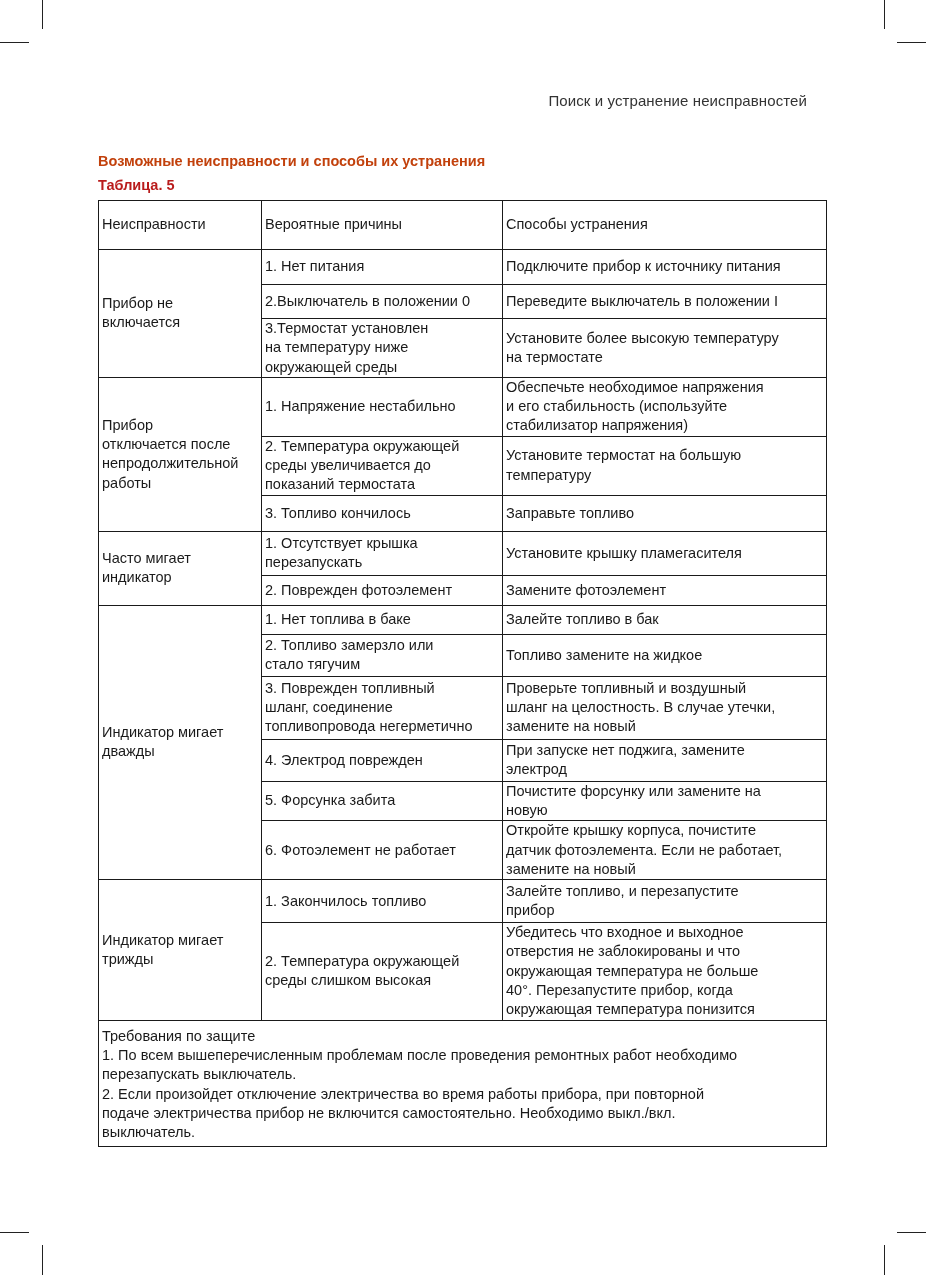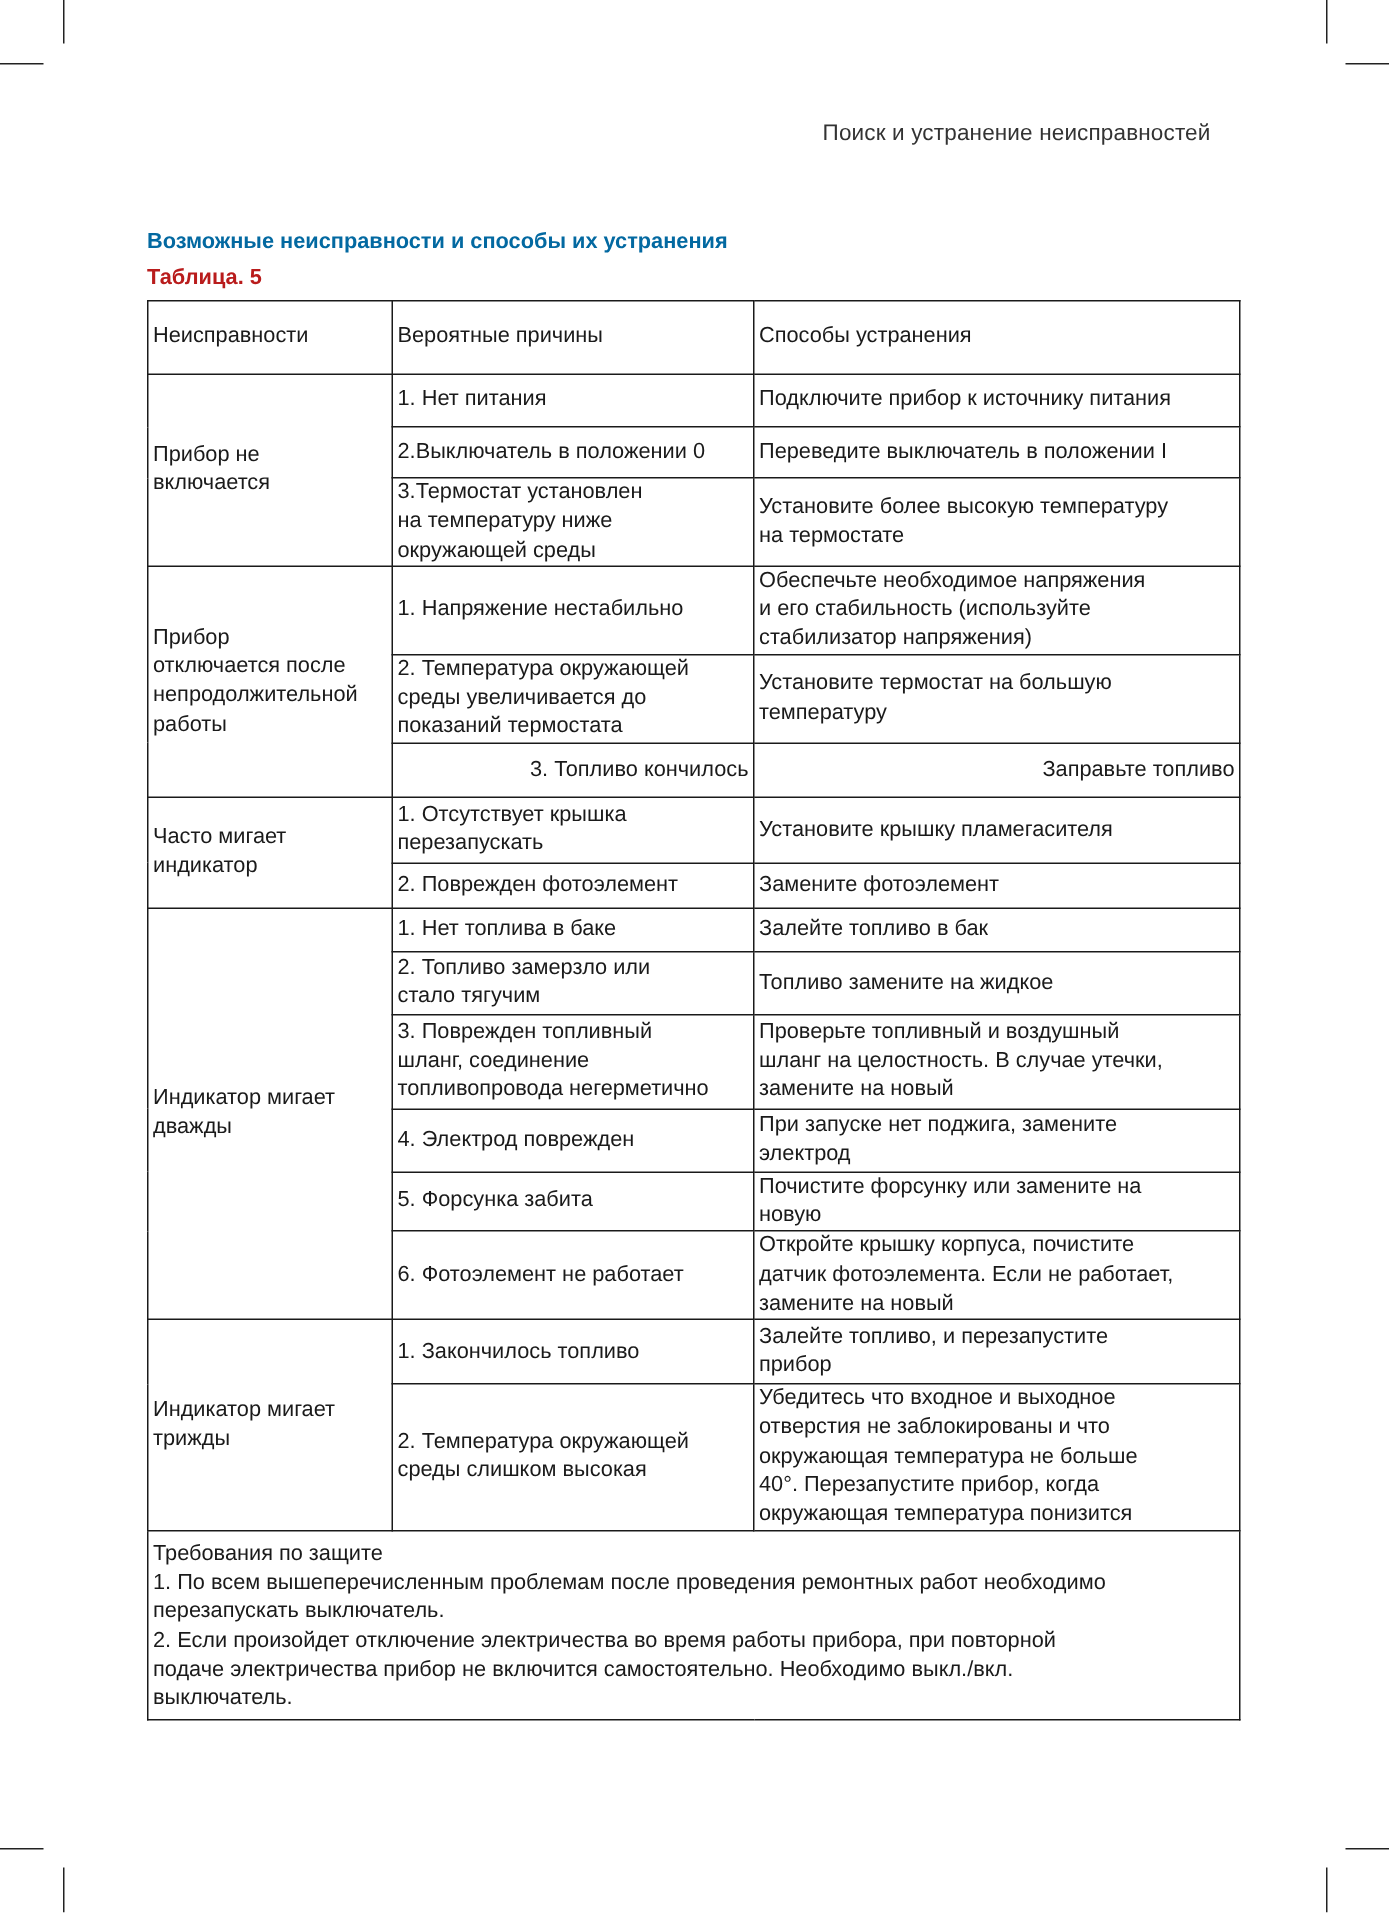--- a/index.html
+++ b/index.html
@@ -6,26 +6,26 @@
     body {
       width: 926px; height: 1275px; position: relative; overflow: hidden;
       font-family: "Liberation Sans", "DejaVu Sans", sans-serif;
       color: #1a1a1a;
     }
     .crop { position: absolute; background: #222; }
     .crop.v { width: 1px; }
     .crop.h { height: 1px; }
 
     .running-header {
-      position: absolute; top: 80px; right: 119px;
+      position: absolute; top: 92px; right: 119px;
       font-size: 15px; color: #333; letter-spacing: 0.1px;
     }
     .doc-title {
       position: absolute; left: 98px; top: 153px;
-      font-size: 14.5px; font-weight: bold; color: #0369a1;
+      font-size: 14.5px; font-weight: bold; color: #c2410c;
     }
     .table-caption {
       position: absolute; left: 98px; top: 177px;
       font-size: 14.5px; font-weight: bold; color: #b91c1c;
     }
 
     table.faults {
       position: absolute; left: 98px; top: 200px;
       width: 728px; border-collapse: collapse; table-layout: fixed;
       font-size: 14.5px; line-height: 19.3px;
@@ -120,21 +120,21 @@
         <td>
           <span class="ln">2. Температура окружающей</span>
           <span class="ln">среды увеличивается до</span>
           <span class="ln">показаний термостата</span>
         </td>
         <td>
           <span class="ln">Установите термостат на большую</span>
           <span class="ln">температуру</span>
         </td>
       </tr>
-      <tr style="height: 36px; text-align: right;">
+      <tr style="height: 36px;">
         <td>
           <span class="ln">3. Топливо кончилось</span>
         </td>
         <td>
           <span class="ln">Заправьте топливо</span>
         </td>
       </tr>
       <tr style="height: 44px;">
         <td rowspan="2">
           <span class="ln">Часто мигает</span>

